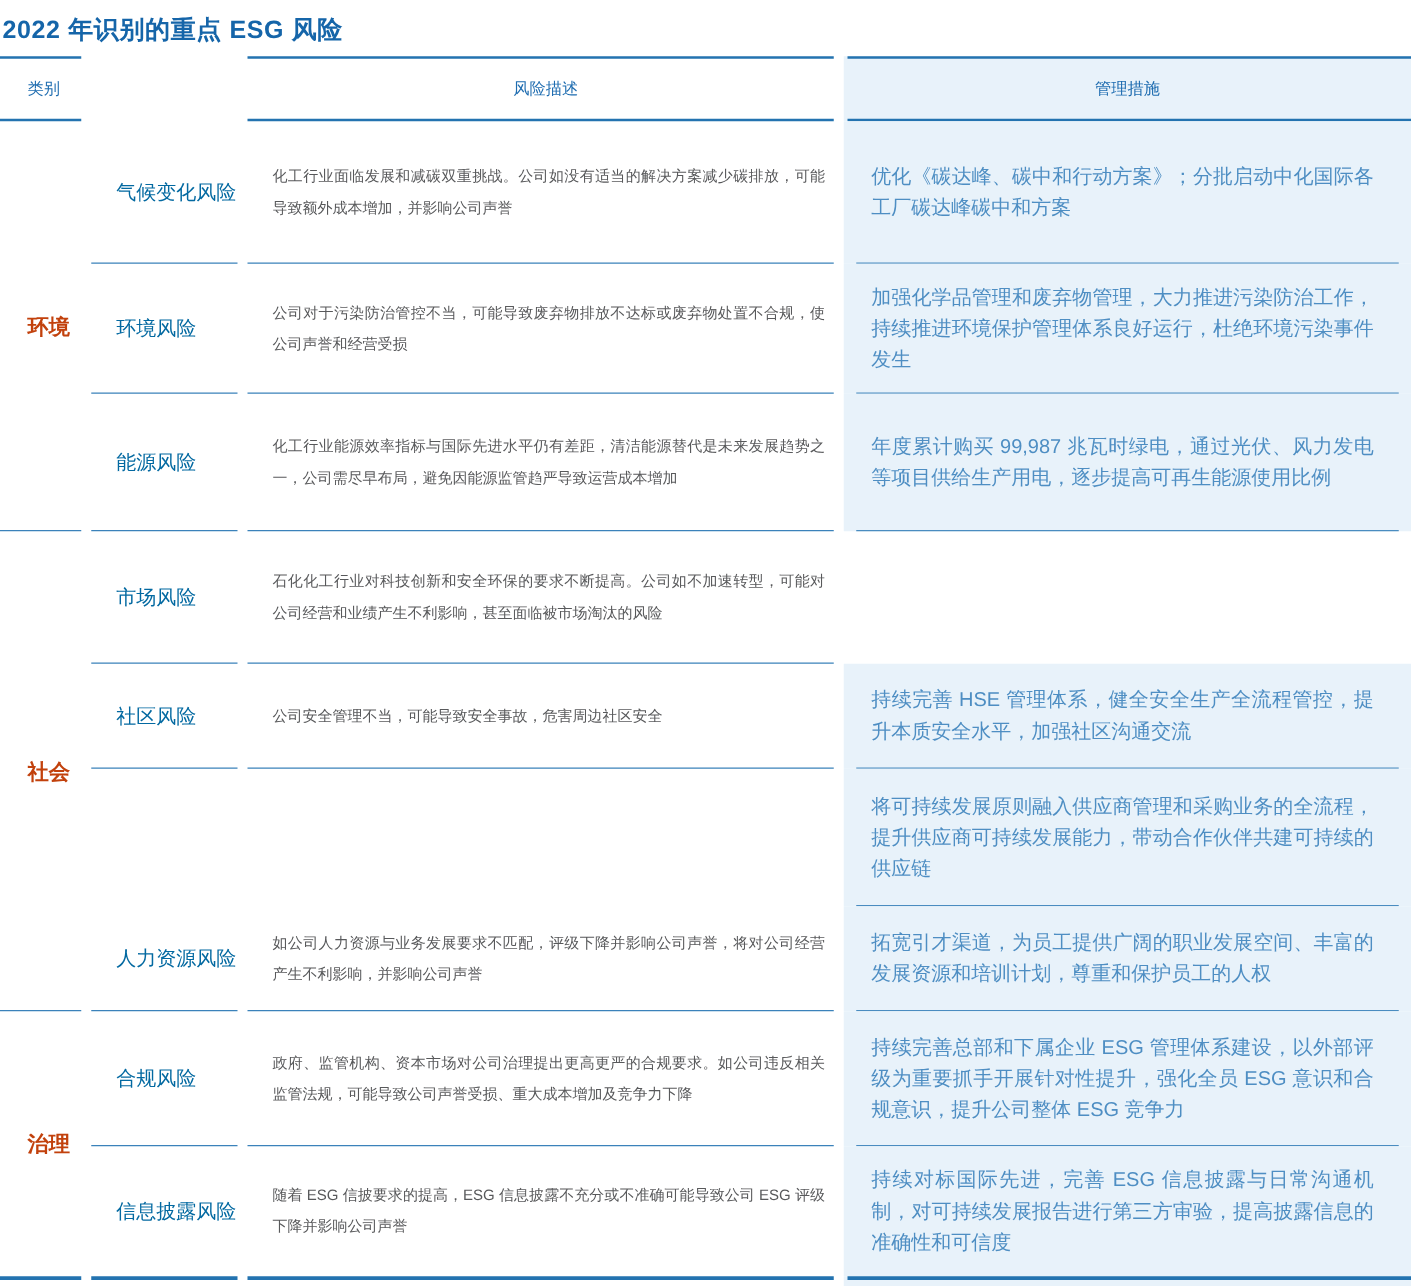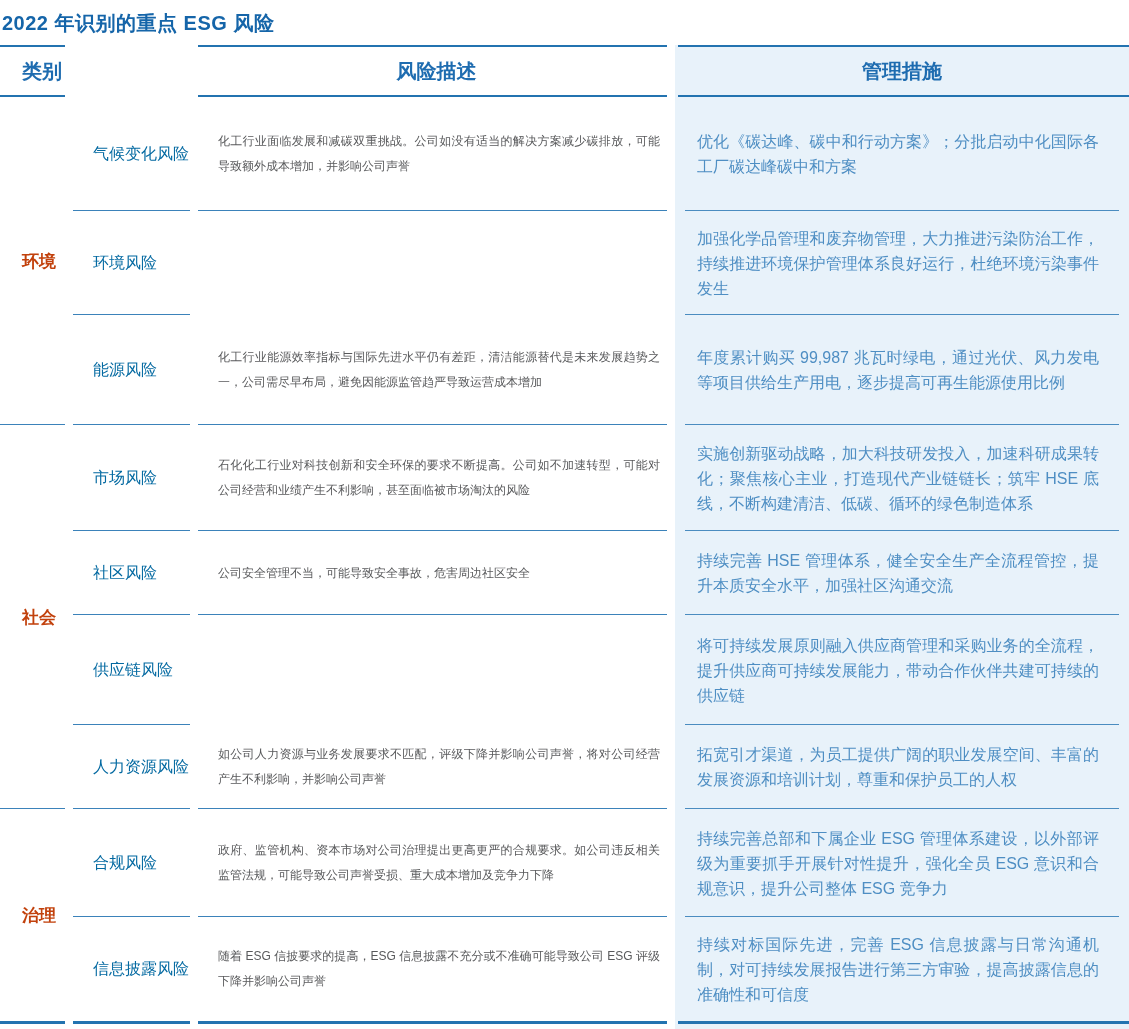--- a/index.html
+++ b/index.html
@@ -17,21 +17,21 @@
     margin-top:12px;
     display:grid;
     grid-template-columns:73px 125px 477px 454px;
     grid-template-rows:52px 114px 104px 110px 106px 84px 110px 84px 108px 104px 10px;
   }
   .cell{position:relative;display:flex;align-items:center;box-sizing:border-box;}
   .c1{grid-column:1;padding-left:22px;}
   .c2{grid-column:2;padding-left:20px;padding-right:6px;}
   .c3{grid-column:3;padding-left:20px;padding-right:15px;}
   .c4{grid-column:4;padding-left:22px;padding-right:30px;background:#e8f2fa;}
-  .hcell{font-size:20px;font-weight:bold;color:#1e6cb0;}
+  .hcell{font-size:13px;font-weight:normal;color:#1e6cb0;}
   .hcenter{justify-content:center;padding-left:0;padding-right:0;}
   .cat{font-size:17px;font-weight:bold;color:#c2410c;align-items:center;}
   .risk{font-size:16px;color:#0369a1;}
   .desc{font-size:12px;color:#58595b;line-height:25px;text-align:justify;}
   .meas{font-size:16px;color:#4e8ec3;line-height:25px;text-align:justify;}
   
   .hcell::before{content:"";position:absolute;top:0;left:0;right:8px;height:2px;background:#2373b0;}
   .hcell::after{content:"";position:absolute;bottom:0;left:0;right:8px;height:2px;background:#2373b0;}
   .hcell.c4::before,.hcell.c4::after{left:3px;right:0;}
   .sep::after{content:"";position:absolute;bottom:0;left:0;right:8px;height:1px;background:#3b82ba;}
@@ -59,49 +59,48 @@
 
     <div class="cell c2 risk sep" style="grid-row:2">气候变化风险</div>
     <div class="cell c3 sep" style="grid-row:2">
         <div class="desc">化工行业面临发展和减碳双重挑战。公司如没有适当的解决方案减少碳排放，可能导致额外成本增加，并影响公司声誉</div>
       </div>
     <div class="cell c4 sep" style="grid-row:2">
         <div class="meas">优化《碳达峰、碳中和行动方案》；分批启动中化国际各工厂碳达峰碳中和方案</div>
       </div>
 
     <div class="cell c2 risk sep" style="grid-row:3">环境风险</div>
+    <div class="cell c3 sep" style="grid-row:3">
+        <div class="desc">公司对于污染防治管控不当，可能导致废弃物排放不达标或废弃物处置不合规，使公司声誉和经营受损</div>
+      </div>
     <div class="cell c4 sep" style="grid-row:3">
         <div class="meas">加强化学品管理和废弃物管理，大力推进污染防治工作，持续推进环境保护管理体系良好运行，杜绝环境污染事件发生</div>
       </div>
 
     <div class="cell c2 risk sep" style="grid-row:4">能源风险</div>
     <div class="cell c3 sep" style="grid-row:4">
         <div class="desc">化工行业能源效率指标与国际先进水平仍有差距，清洁能源替代是未来发展趋势之一，公司需尽早布局，避免因能源监管趋严导致运营成本增加</div>
       </div>
     <div class="cell c4 sep" style="grid-row:4">
         <div class="meas">年度累计购买 99,987 兆瓦时绿电，通过光伏、风力发电等项目供给生产用电，逐步提高可再生能源使用比例</div>
       </div>
 
     <div class="cell c3 sep" style="grid-row:5">
         <div class="desc">石化化工行业对科技创新和安全环保的要求不断提高。公司如不加速转型，可能对公司经营和业绩产生不利影响，甚至面临被市场淘汰的风险</div>
       </div>
     <div class="cell c2 risk sep" style="grid-row:5">市场风险</div>
-    <div class="cell c4 sep" style="grid-row:5">
-        <div class="meas">实施创新驱动战略，加大科技研发投入，加速科研成果转化；聚焦核心主业，打造现代产业链链长；筑牢 HSE 底线，不断构建清洁、低碳、循环的绿色制造体系</div>
-      </div>
 
     <div class="cell c2 risk sep" style="grid-row:6">社区风险</div>
     <div class="cell c3 sep" style="grid-row:6">
         <div class="desc">公司安全管理不当，可能导致安全事故，危害周边社区安全</div>
       </div>
     <div class="cell c4 sep" style="grid-row:6">
         <div class="meas">持续完善 HSE 管理体系，健全安全生产全流程管控，提升本质安全水平，加强社区沟通交流</div>
       </div>
 
-    <div class="cell c2 risk sep" style="grid-row:7">供应链风险</div>
     <div class="cell c4 sep" style="grid-row:7">
         <div class="meas">将可持续发展原则融入供应商管理和采购业务的全流程，提升供应商可持续发展能力，带动合作伙伴共建可持续的供应链</div>
       </div>
 
     <div class="cell c2 risk sep" style="grid-row:8">人力资源风险</div>
     <div class="cell c3 sep" style="grid-row:8">
         <div class="desc">如公司人力资源与业务发展要求不匹配，评级下降并影响公司声誉，将对公司经营产生不利影响，并影响公司声誉</div>
       </div>
     <div class="cell c4 sep" style="grid-row:8">
         <div class="meas">拓宽引才渠道，为员工提供广阔的职业发展空间、丰富的发展资源和培训计划，尊重和保护员工的人权</div>

